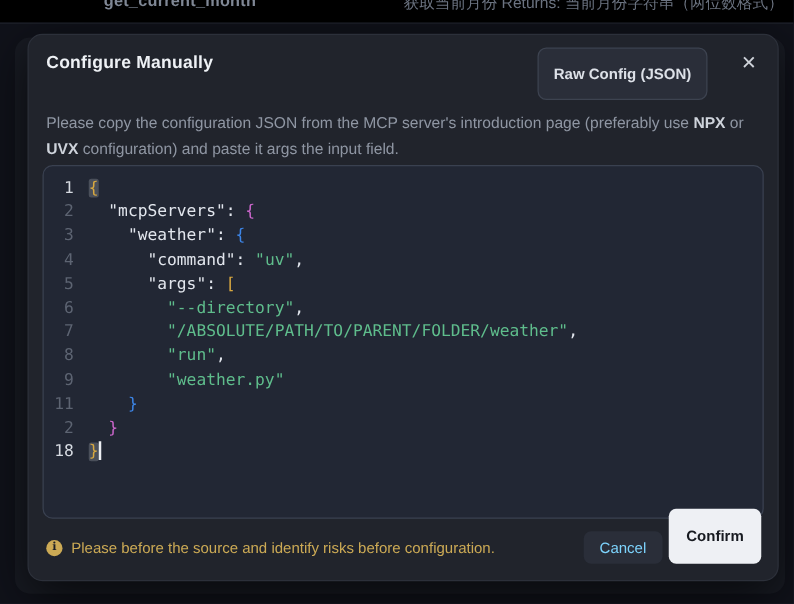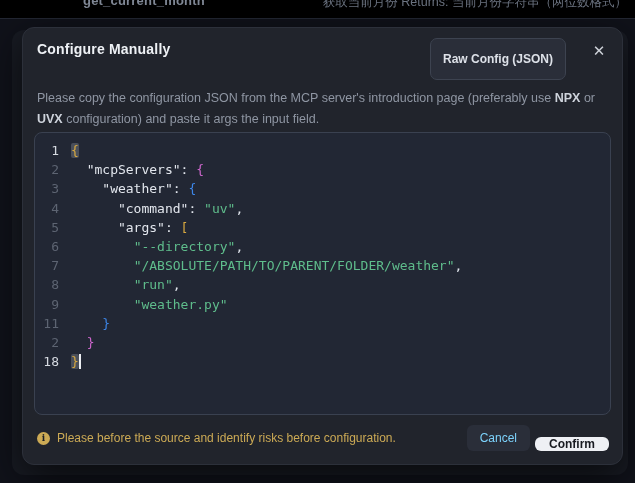--- a/index.html
+++ b/index.html
@@ -86,21 +86,21 @@
     width:13px; height:13px; border-radius:50%; background:var(--warning);
     color:#1c1f26; font-size:9px; font-weight:bold; text-align:center;
     line-height:13px; flex:0 0 auto; font-family:"DejaVu Serif", serif;
   }
   .cancel-btn {
     position:absolute; right:92px; bottom:13px; height:26px; padding:0 13px;
     background:var(--btn-dark-bg); border:none; border-radius:6px;
     color:#7dd3fc; font-size:12px; font-family:inherit; cursor:pointer;
   }
   .confirm-btn {
-    position:absolute; right:13px; bottom:13px; height:14px; padding:0 14px;
+    position:absolute; right:13px; bottom:13px; height:44px; padding:0 14px;
     background:var(--confirm-bg); border:none; border-radius:6px;
     color:var(--confirm-text); font-size:12px; font-weight:600;
     font-family:inherit; cursor:pointer;
   }
 </style>
 </head>
 <body>
 
 <div class="top-strip">
   <span class="bg-tool-name">get_current_month</span>

